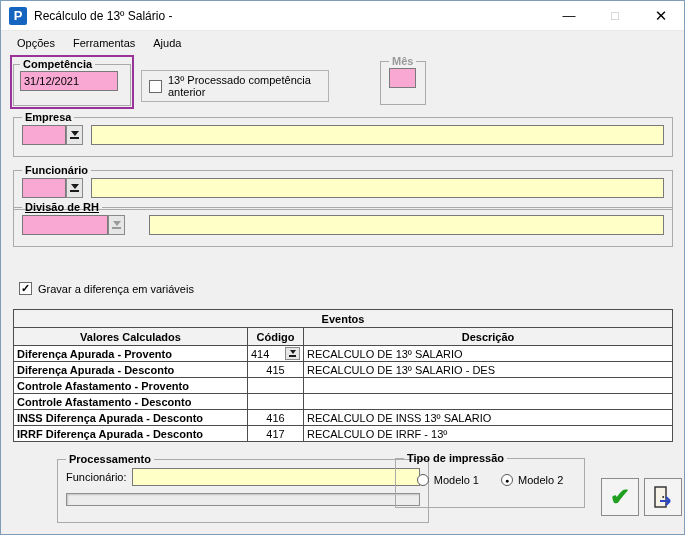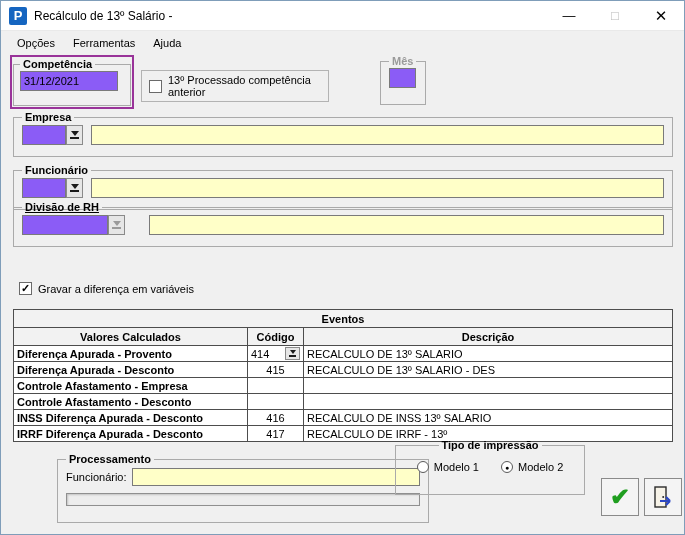--- a/index.html
+++ b/index.html
@@ -41,21 +41,21 @@
   .cap-btn.close { font-size: 15px; }
   
   .menubar { height: 23px; display: flex; align-items: center; padding-left: 7px; }
   .menu-item { padding: 3px 9px; cursor: default; }
   
   .content { position: relative; height: 482px; }
   fieldset { border: 1px solid #aaaaaa; padding: 1px 8px 4px; }
   legend { font-weight: bold; padding: 0 3px; }
   input.field {
     border: 1px solid #7a7a7a; height: 20px;
-    padding: 0 3px; font: inherit; background: #8b5cf6;
+    padding: 0 3px; font: inherit; background: #f9a8d4;
   }
   input.yellow { background: #ffffc8; }
   .dd-btn {
     width: 17px; height: 20px; border: 1px solid #8a8a8a;
     background: #e6e6e6; display: flex; flex-direction: column;
     align-items: center; justify-content: center; flex: 0 0 auto;
   }
   .dd-btn .arr {
     width: 0; height: 0;
     border-left: 4px solid transparent; border-right: 4px solid transparent;
@@ -115,21 +115,21 @@
   }
   .dd-small .bar { width: 7px; height: 1.5px; background: #1a1a1a; margin-top: 1px; }
   
   .fs-processamento { position: absolute; left: 12px; top: 399px; width: 372px; height: 70px; padding: 3px 8px; margin-left: 44px; }
   .proc-row { display: flex; align-items: center; gap: 5px; }
   .progress {
     margin-top: 7px; height: 13px;
     border: 1px solid #8f8f8f; background: #ededed;
     box-shadow: inset 1px 1px 2px rgba(0,0,0,0.18);
   }
-  .fs-tipo { position: absolute; left: 394px; top: 385px; width: 190px; height: 56px; text-align: center; }
+  .fs-tipo { position: absolute; left: 394px; top: 398px; width: 190px; height: 56px; }
   .radio-row { display: flex; align-items: center; justify-content: center; gap: 22px; margin-top: 9px; }
   .radio-opt { display: flex; align-items: center; gap: 5px; }
   .radio {
     width: 12px; height: 12px; border: 1px solid #5a5a5a; border-radius: 50%;
     background: #fff; display: flex; align-items: center; justify-content: center;
   }
   .radio-dot { font-size: 7px; line-height: 1; }
   .action-btn {
     position: absolute; top: 424px; width: 38px; height: 38px;
     border: 1px solid #8a8a8a; background: #f4f4f4;
@@ -259,21 +259,21 @@
           </span>
         </td>
         <td>RECALCULO DE 13º SALARIO</td>
       </tr>
       <tr>
         <td class="c-valores">Diferença Apurada - Desconto</td>
         <td class="c-codigo">415</td>
         <td>RECALCULO DE 13º SALARIO - DES</td>
       </tr>
       <tr>
-        <td class="c-valores">Controle Afastamento - Empresa</td>
+        <td class="c-valores">Controle Afastamento - Provento</td>
         <td class="c-codigo"></td>
         <td></td>
       </tr>
       <tr>
         <td class="c-valores">Controle Afastamento - Desconto</td>
         <td class="c-codigo"></td>
         <td></td>
       </tr>
       <tr>
         <td class="c-valores">INSS Diferença Apurada - Desconto</td>

